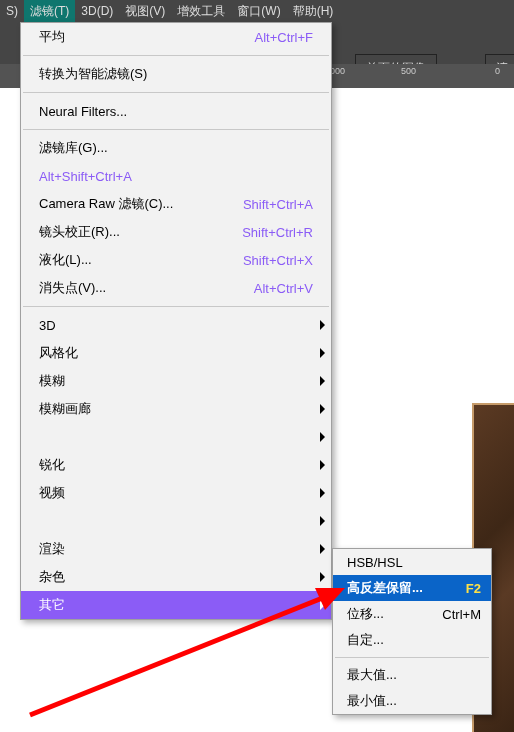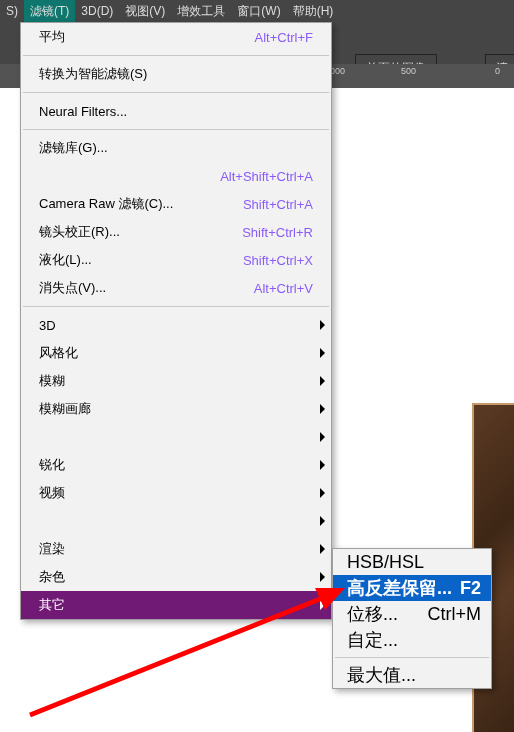--- a/index.html
+++ b/index.html
@@ -68,54 +68,53 @@
     box-shadow: 3px 3px 6px rgba(0,0,0,.3);
     font-size: 13px;
     color: #000;
   }
   .row {
     display: flex;
     align-items: center;
     height: 28px;
     padding: 0 18px 0 18px;
     position: relative;
-    justify-content: flex-end;
   }
   .row .lbl { flex: 1; white-space: nowrap; }
   .row .sc  { color: #8b5cf6; }
   .row .arr {
     position: absolute; right: 6px; top: 9px;
     width: 0; height: 0;
     border-top: 5px solid transparent;
     border-bottom: 5px solid transparent;
     border-left: 5px solid #000;
   }
-  .row.hl { background: #701a75; color: #fff; }
+  .row.hl { background: #8b5cf6; color: #fff; }
   .row.hl .arr { border-left-color: #fff; }
   .sep { height: 1px; background: #c8c8c8; margin: 4px 2px; }
   
   .submenu {
     position: absolute;
     left: 332px;
     top: 548px;
     width: 160px;
     background: #f2f2f2;
     border: 1px solid #a0a0a0;
     box-shadow: 3px 3px 6px rgba(0,0,0,.3);
-    font-size: 18px;
+    font-size: 13px;
   }
   .srow {
     display: flex;
     align-items: center;
     height: 26px;
     padding: 0 10px 0 14px;
   }
   .srow .lbl { flex: 1; }
   .srow.hl { background: #0a64c8; color: #fff; font-weight: bold; }
-  .srow.hl .sc { color: #ffffff; }
+  .srow.hl .sc { color: #fde047; }
   
   .red-arrow {
     position: absolute;
     left: 25px; top: 580px;
     width: 330px; height: 140px;
     pointer-events: none;
   }
 </style>
 </head>
 <body>
@@ -239,18 +238,21 @@
     <span class="lbl">位移...</span>
     <span class="sc">Ctrl+M</span>
   </div>
   <div class="srow">
     <span class="lbl">自定...</span>
   </div>
   <div class="sep"></div>
   <div class="srow">
     <span class="lbl">最大值...</span>
   </div>
+  <div class="srow">
+    <span class="lbl">最小值...</span>
+  </div>
 </div>
 
 <svg class="red-arrow" viewBox="0 0 330 140">
   <line x1="5" y1="135" x2="305" y2="15" stroke="#ff0000" stroke-width="5"></line>
   <polygon points="320,8 290,8 300,30" fill="#ff0000"></polygon>
 </svg>
 
 </body></html>

